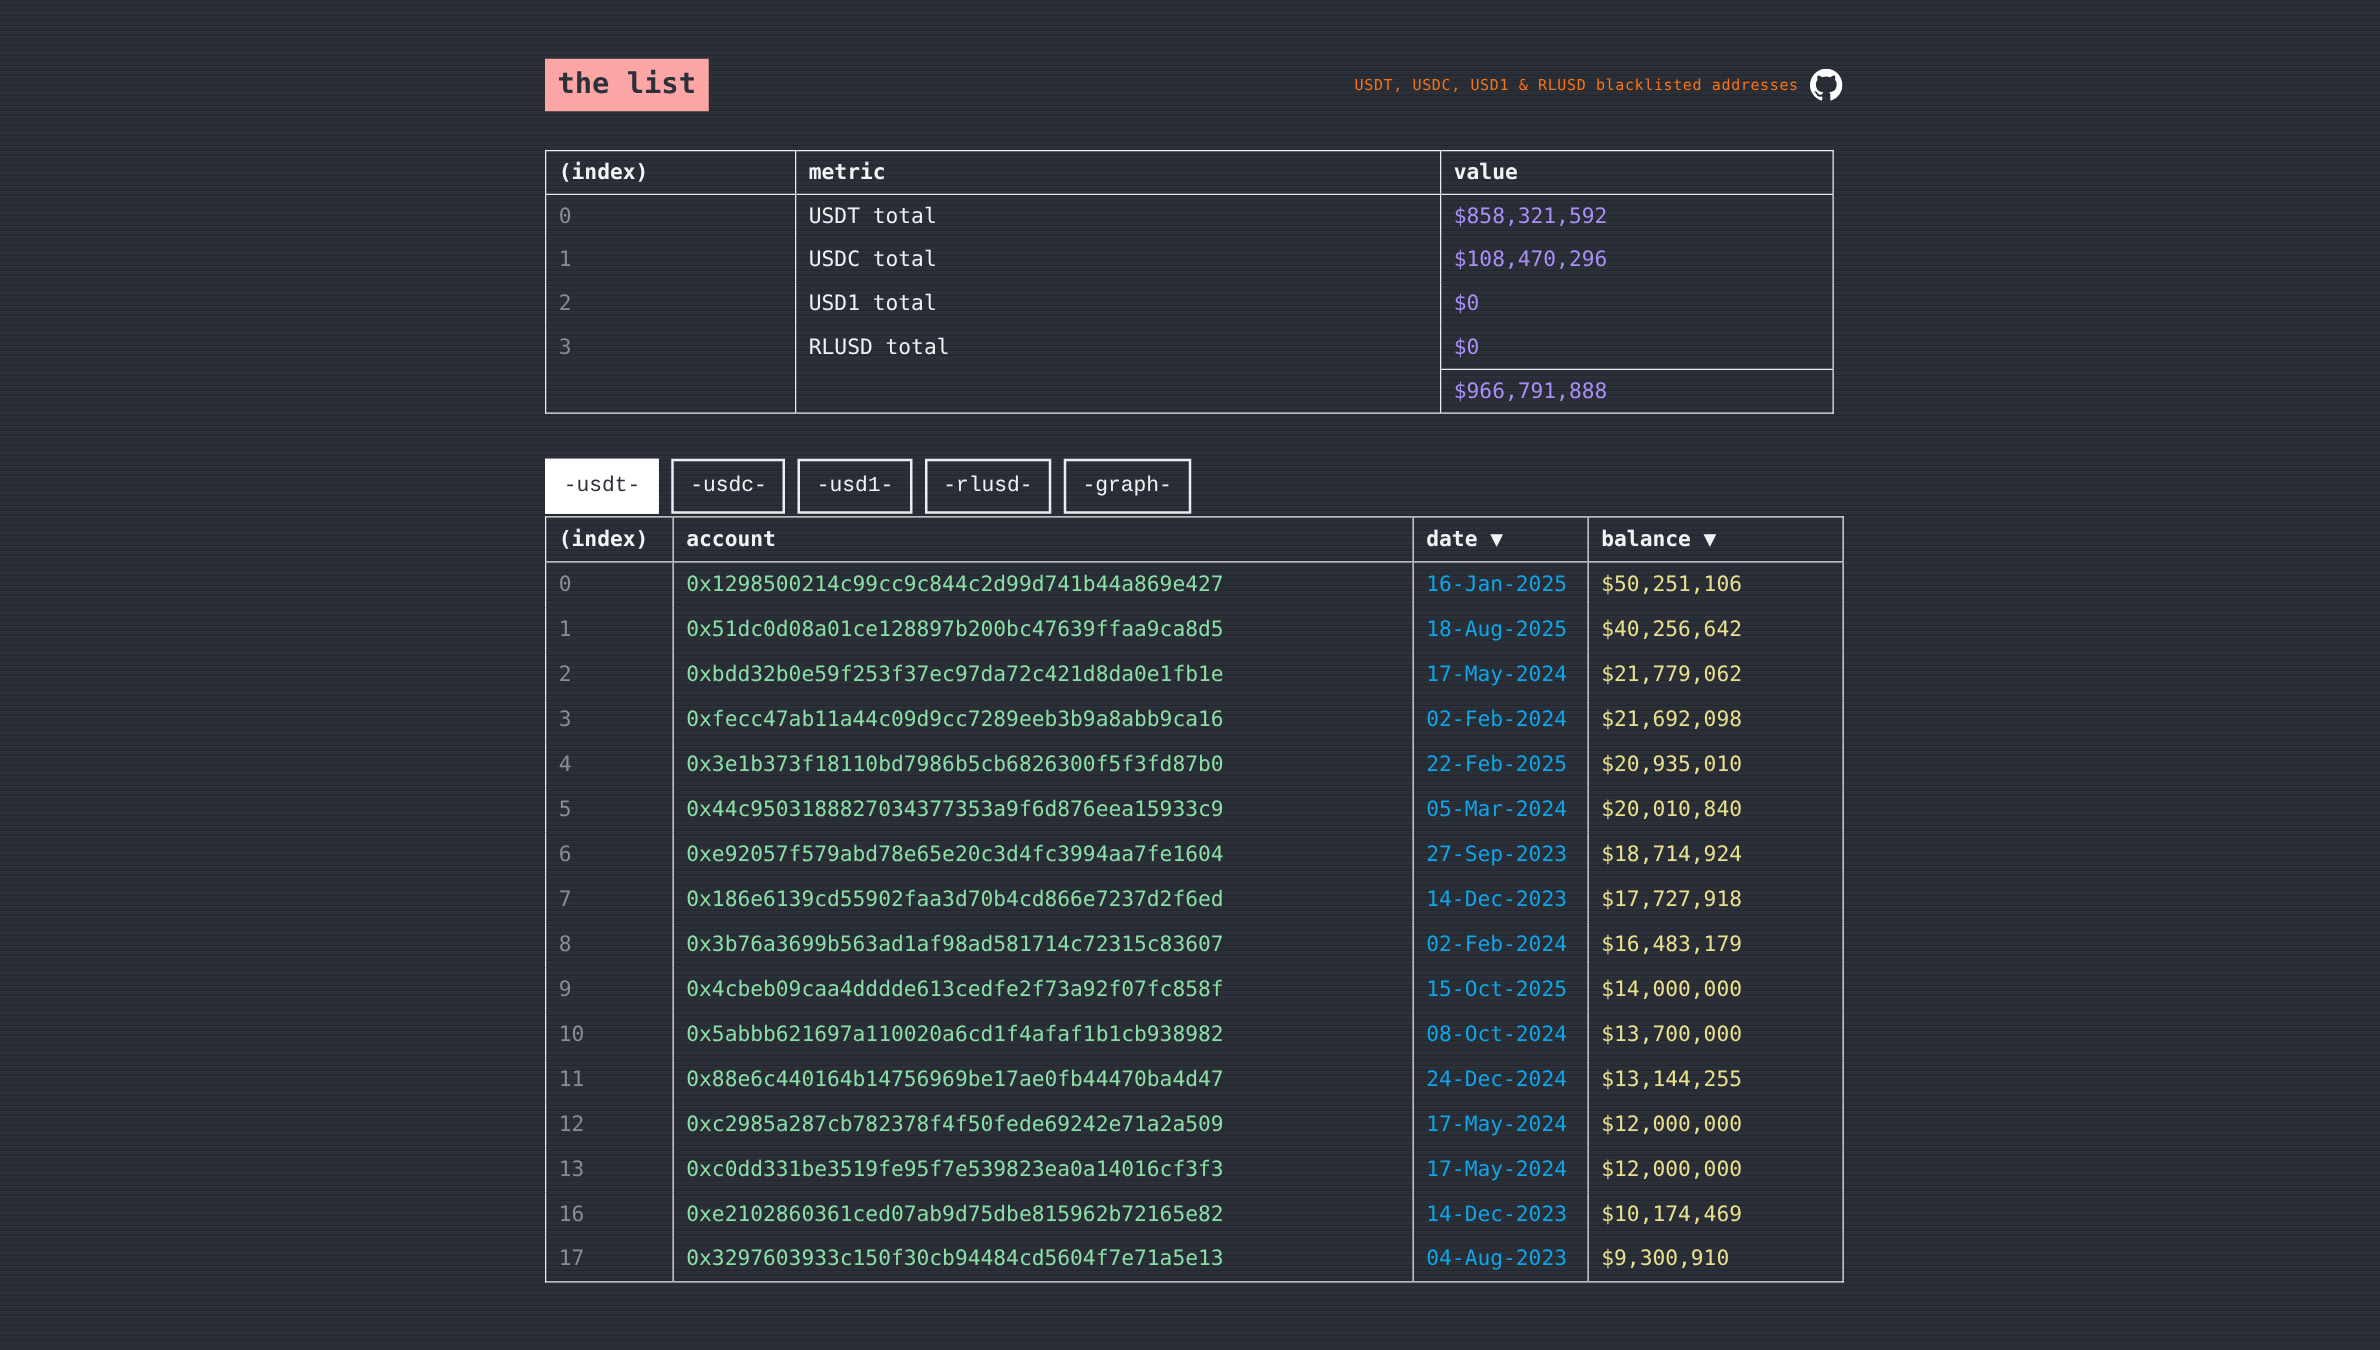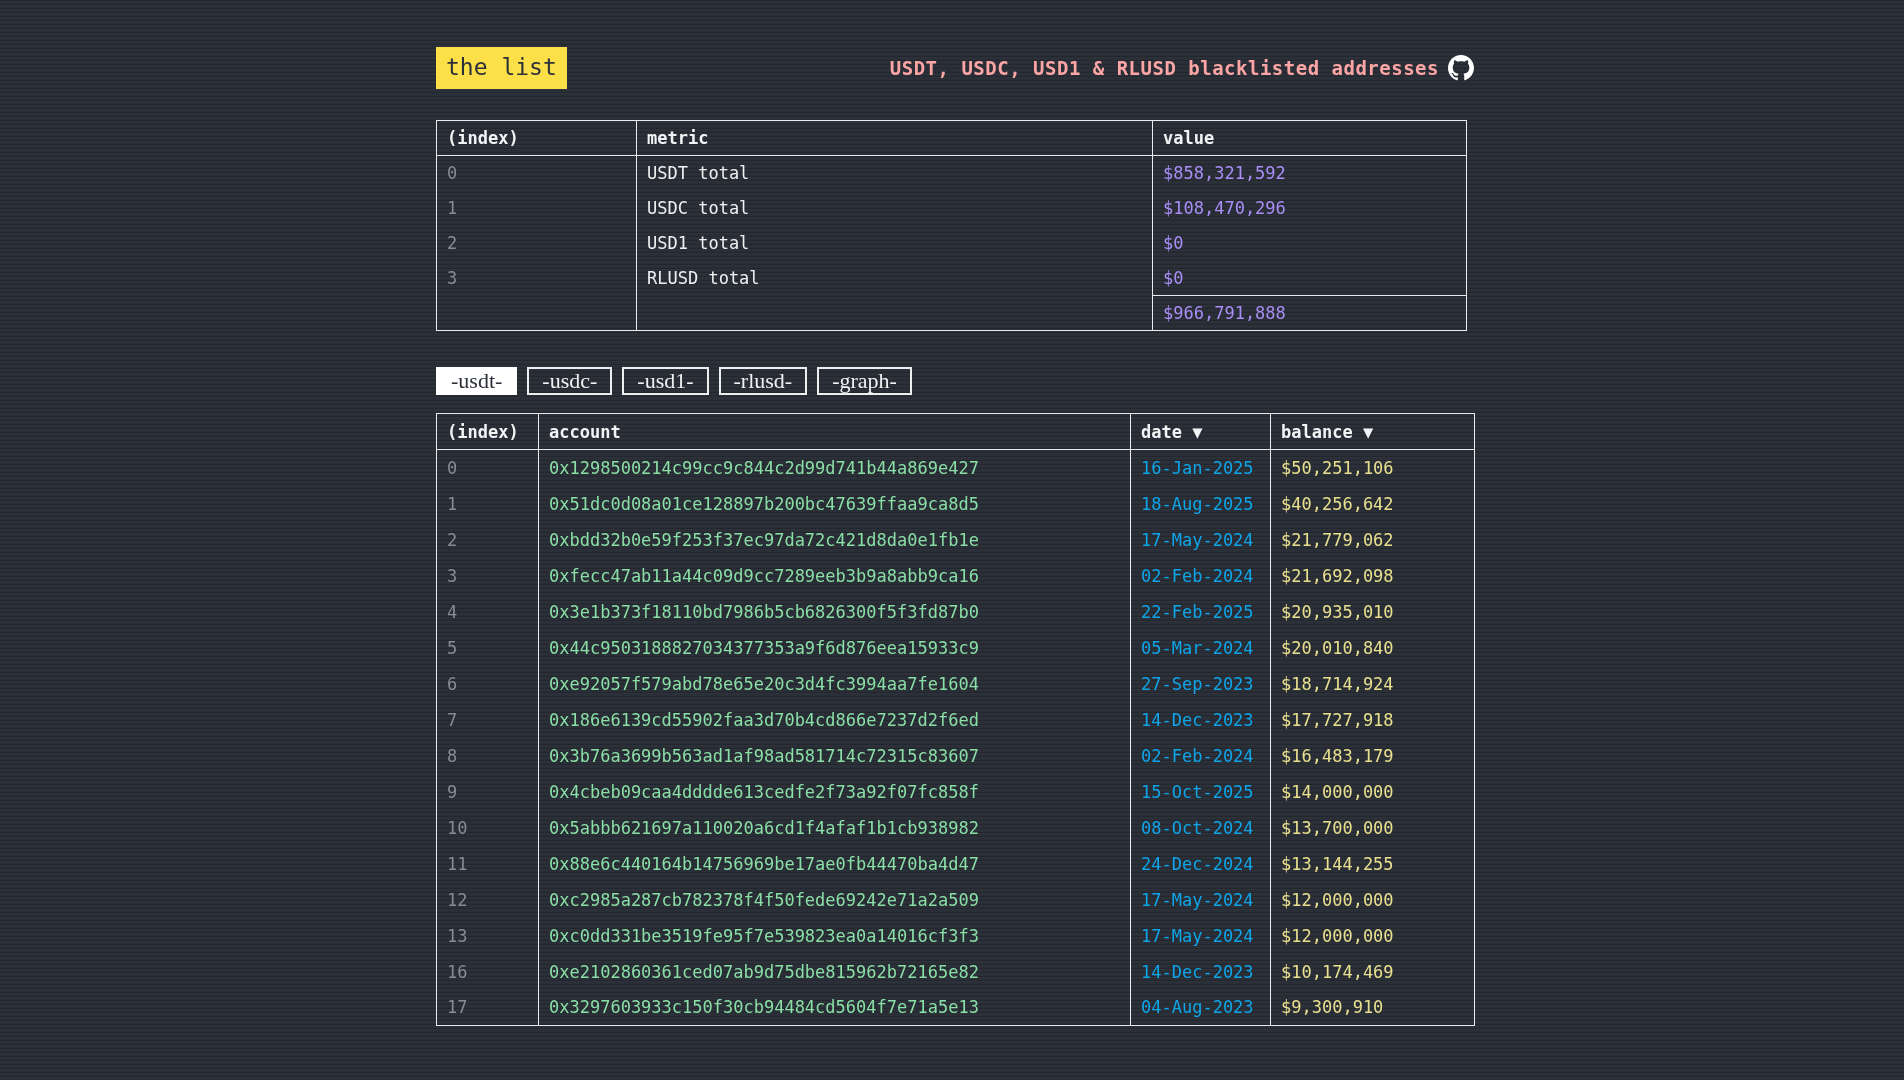--- a/index.html
+++ b/index.html
@@ -14,25 +14,25 @@
       rgba(255,255,255,0.02) 1px, rgba(255,255,255,0.02) 2px,
       transparent 2px, transparent 4px);
     font-family: "DejaVu Sans Mono", monospace;
     color: #eef0f2;
   }
   .content { width: 1038px; margin: 46px 0 0 436px; }
 
   
   .topbar { display: flex; justify-content: space-between; align-items: center; height: 44px; }
   .title {
-    margin: 0; font-size: 23px; font-weight: normal; line-height: 1.2;
-    color: #2b303a; background: #fde047; padding: 7px 10px;
+    margin: 0; font-size: 23px; font-weight: bold; line-height: 1.2;
+    color: #2b303a; background: #fca5a5; padding: 7px 10px;
   }
   .subwrap { display: flex; align-items: center; }
-  .subtitle { font-size: 19px; font-weight: bold; color: #fca5a5; letter-spacing: 0.5px; }
+  .subtitle { font-size: 12px; font-weight: normal; color: #f97316; letter-spacing: 0.5px; }
   .gh-link { display: inline-flex; margin-left: 9px; cursor: pointer; }
   .gh-link svg { width: 26px; height: 26px; fill: #ffffff; }
 
   
   table { border-collapse: collapse; table-layout: fixed; font-size: 17px; }
   th, td {
     padding: 0 0 0 10px; text-align: left; vertical-align: middle;
     overflow: hidden; white-space: nowrap;
   }
   th { font-weight: bold; color: #f2f3f5; }
@@ -42,23 +42,23 @@
   .summary { width: 1030px; margin-top: 30px; border: 1px solid #e9ebee; }
   .summary th, .summary td { height: 35px; }
   .summary th + th, .summary td + td { border-left: 1px solid #e9ebee; margin-top: 24px; }
   .summary thead th { border-bottom: 1px solid #e9ebee; }
   .summary .c-value { color: #a98ef6; }
   .summary tfoot .c-value { border-top: 1px solid #e9ebee; }
 
   
   .tabs { margin-top: 36px; display: flex; gap: 10px; height: 38px; }
   .tab {
-    font-family: Liberation Serif, serif; font-size: 22px; line-height: 1;
+    font-family: Liberation Mono, monospace; font-size: 17px; line-height: 1;
     background: transparent; color: #f0f1f3;
-    border: 2px solid #eceef0; padding: 0 13px; height: 28px; cursor: pointer;
+    border: 2px solid #eceef0; padding: 0 13px; height: 44px; cursor: pointer;
   }
   .tab.active { background: #ffffff; color: #2b3039; border-color: #ffffff; }
 
   
   .main { width: 1038px; margin-top: 8px; border: 1px solid #e9ebee; }
   .main th, .main td { height: 36px; }
   .main th + th, .main td + td { border-left: 1px solid #e9ebee; }
   .main thead th { border-bottom: 1px solid #e9ebee; }
   .c-account { color: #8adfa6; }
   .c-date { color: #0ea5e9; }

